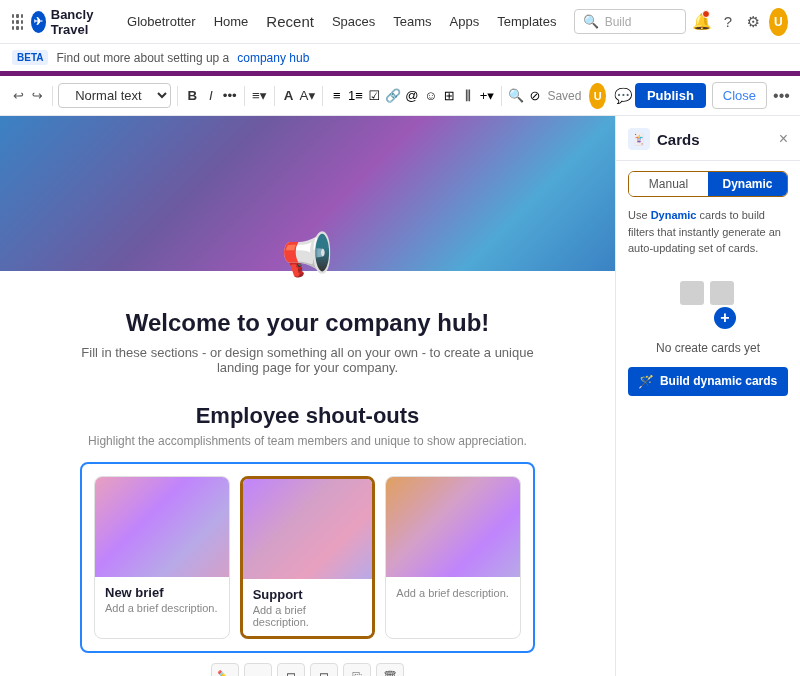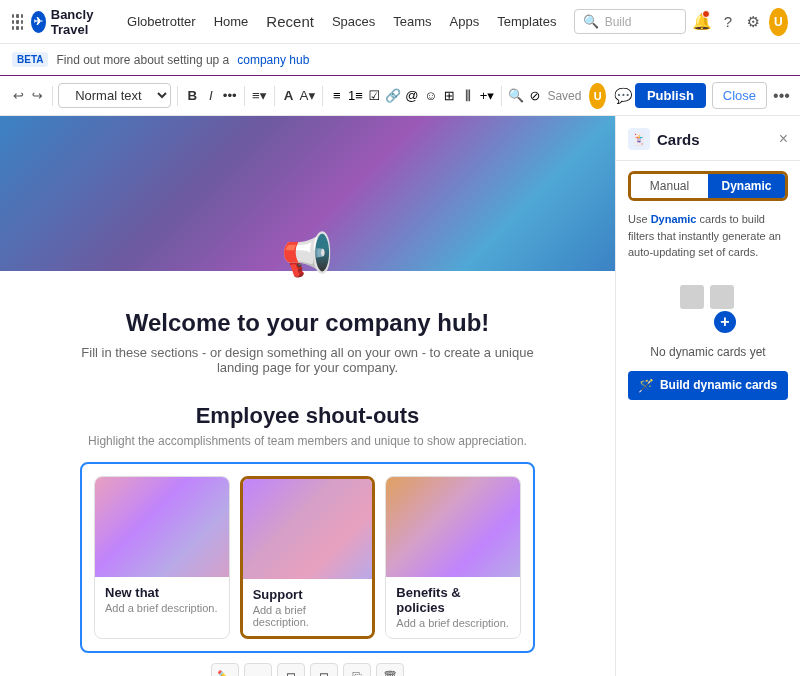--- a/index.html
+++ b/index.html
@@ -38,21 +38,21 @@
     <span style="color:#aaa;font-size:12px;">Build</span>
   </div>
   <div style="position:relative;width:28px;height:28px;display:flex;align-items:center;justify-content:center;cursor:pointer;font-size:16px;">🔔
     <span style="position:absolute;top:2px;right:2px;width:8px;height:8px;background:#de350b;border-radius:50%;border:1px solid #fff;"></span>
   </div>
   <div style="width:28px;height:28px;display:flex;align-items:center;justify-content:center;cursor:pointer;font-size:15px;color:#555;">?</div>
   <div style="width:28px;height:28px;display:flex;align-items:center;justify-content:center;cursor:pointer;font-size:15px;color:#555;">⚙</div>
   <div style="width:28px;height:28px;border-radius:50%;background:#f0a500;display:flex;align-items:center;justify-content:center;color:#fff;font-size:12px;font-weight:700;cursor:pointer;">U</div>
 </nav>
 
-<div style="display:flex;align-items:center;height:32px;border-bottom:1px solid #701a75;padding:0 12px;gap:8px;font-size:12px;color:#555;background:#fff;">
+<div style="display:flex;align-items:center;height:32px;border-bottom:5px solid #701a75;padding:0 12px;gap:8px;font-size:12px;color:#555;background:#fff;">
   <span style="background:#e8f0fe;color:#0052cc;font-size:10px;font-weight:700;padding:2px 5px;border-radius:3px;">BETA</span>
   <span>Find out more about setting up a</span>
   <a style="color:#0052cc;cursor:pointer;text-decoration:none;">company hub</a>
 </div>
 
 <div style="display:flex;align-items:center;height:40px;border-bottom:1px solid #e5e7eb;padding:0 10px;gap:2px;background:#fff;">
   <button style="width:26px;height:26px;display:flex;align-items:center;justify-content:center;border-radius:4px;cursor:pointer;font-size:13px;color:#555;border:none;background:none;">↩</button>
   <button style="width:26px;height:26px;display:flex;align-items:center;justify-content:center;border-radius:4px;cursor:pointer;font-size:13px;color:#555;border:none;background:none;">↪</button>
   <div style="width:1px;height:20px;background:#e0e0e0;margin:0 4px;"></div>
   <select style="border:1px solid #ccc;border-radius:4px;padding:3px 12px;font-size:13px;color:#333;background:#fff;cursor:pointer;">
@@ -103,37 +103,36 @@
 
       <h2 style="text-align:center;font-size:22px;font-weight:600;color:#1a1a2e;margin-bottom:5px;">Employee shout-outs</h2>
       <p style="text-align:center;font-size:12px;color:#888;margin-bottom:14px;">Highlight the accomplishments of team members and unique to show appreciation.</p>
 
       <div style="border:2px solid #2684ff;border-radius:8px;padding:12px;margin-bottom:10px;">
         <div style="display:grid;grid-template-columns:repeat(3,1fr);gap:10px;">
 
           <div style="border-radius:8px;overflow:hidden;border:1px solid #e0e0e0;cursor:pointer;">
             <div style="height:100px;background:linear-gradient(135deg,#e8a0bf 0%,#c084fc 40%,#b8a9e8 70%,#d4a0c8 100%);"></div>
             <div style="padding:8px 10px;background:#fff;">
-              <div style="font-size:13px;font-weight:600;color:#1a1a2e;">New that</div>
+              <div style="font-size:13px;font-weight:600;color:#1a1a2e;">New brief</div>
               <div style="font-size:11px;color:#888;margin-top:2px;">Add a brief description.</div>
             </div>
           </div>
 
           <div style="border-radius:8px;overflow:hidden;border:3px solid #a16207;cursor:pointer;">
             <div style="height:100px;background:linear-gradient(135deg,#c084fc 0%,#d4a0c8 40%,#e8a0bf 70%,#b8a9e8 100%);"></div>
             <div style="padding:8px 10px;background:#fff;">
               <div style="font-size:13px;font-weight:600;color:#1a1a2e;">Support</div>
               <div style="font-size:11px;color:#888;margin-top:2px;">Add a brief description.</div>
             </div>
           </div>
 
           <div style="border-radius:8px;overflow:hidden;border:1px solid #e0e0e0;cursor:pointer;">
             <div style="height:100px;background:linear-gradient(135deg,#e0a060 0%,#d4a0c8 40%,#c084fc 70%,#b8a9e8 100%);"></div>
             <div style="padding:8px 10px;background:#fff;">
-              <div style="font-size:13px;font-weight:600;color:#1a1a2e;">Benefits &amp; policies</div>
               <div style="font-size:11px;color:#888;margin-top:2px;">Add a brief description.</div>
             </div>
           </div>
 
         </div>
       </div>
 
       <div style="display:flex;align-items:center;justify-content:center;gap:5px;margin-bottom:22px;">
         <button style="width:28px;height:28px;display:flex;align-items:center;justify-content:center;border-radius:4px;cursor:pointer;border:1px solid #ddd;background:#f8f8f8;font-size:12px;color:#555;">✏️</button>
         <button style="width:28px;height:28px;display:flex;align-items:center;justify-content:center;border-radius:4px;cursor:pointer;border:1px solid #ddd;background:#f8f8f8;font-size:12px;color:#555;">—</button>
@@ -149,38 +148,38 @@
   <div style="width:185px;border-left:1px solid #e5e7eb;background:#fff;display:flex;flex-direction:column;flex-shrink:0;">
 
     <div style="display:flex;align-items:center;justify-content:space-between;padding:12px 12px 10px;border-bottom:1px solid #e5e7eb;">
       <div style="display:flex;align-items:center;gap:7px;">
         <div style="width:22px;height:22px;background:#e8f0fe;border-radius:4px;display:flex;align-items:center;justify-content:center;font-size:11px;">🃏</div>
         <span style="font-size:15px;font-weight:600;color:#1a1a2e;">Cards</span>
       </div>
       <button style="background:none;border:none;cursor:pointer;color:#888;font-size:16px;line-height:1;">×</button>
     </div>
 
-    <div style="display:flex;margin:10px 12px 0;border:3px solid #a16207;border-radius:6px;overflow:hidden;">
+    <div style="display:flex;margin:10px 12px 0;border:1px solid #a16207;border-radius:6px;overflow:hidden;">
       <button style="flex:1;padding:5px 6px;font-size:12px;text-align:center;cursor:pointer;border:none;background:#fff;color:#555;">Manual</button>
       <button style="flex:1;padding:5px 6px;font-size:12px;text-align:center;cursor:pointer;border:none;background:#0052cc;color:#fff;font-weight:600;">Dynamic</button>
     </div>
 
     <div style="font-size:11px;color:#555;padding:10px 12px 8px;line-height:1.5;">
       <span>Use </span><strong style="color:#0052cc;">Dynamic</strong><span> cards to build filters that instantly generate an auto-updating set of cards.</span>
     </div>
 
     <div style="display:flex;flex-direction:column;align-items:center;padding:16px 12px;gap:12px;">
       <div style="position:relative;width:56px;height:48px;">
         <div style="display:grid;grid-template-columns:1fr 1fr;gap:4px;">
           <div style="width:24px;height:24px;background:#d0d0d0;border-radius:3px;"></div>
           <div style="width:24px;height:24px;background:#d0d0d0;border-radius:3px;"></div>
         </div>
         <div style="position:absolute;bottom:0;right:0;width:22px;height:22px;background:#0052cc;border-radius:50%;display:flex;align-items:center;justify-content:center;color:#fff;font-size:16px;font-weight:700;line-height:1;">+</div>
       </div>
-      <p style="font-size:12px;color:#555;text-align:center;margin:0;">No dynamic cards yet</p>
+      <p style="font-size:12px;color:#555;text-align:center;margin:0;">No create cards yet</p>
       <button style="background:#0052cc;color:#fff;border:none;border-radius:4px;padding:7px 10px;font-size:12px;font-weight:600;cursor:pointer;display:flex;align-items:center;gap:5px;width:100%;justify-content:center;">
         <span style="font-size:13px;">🪄</span>
         <span>Build dynamic cards</span>
       </button>
     </div>
   </div>
 
 </div>
 
 </body></html>

